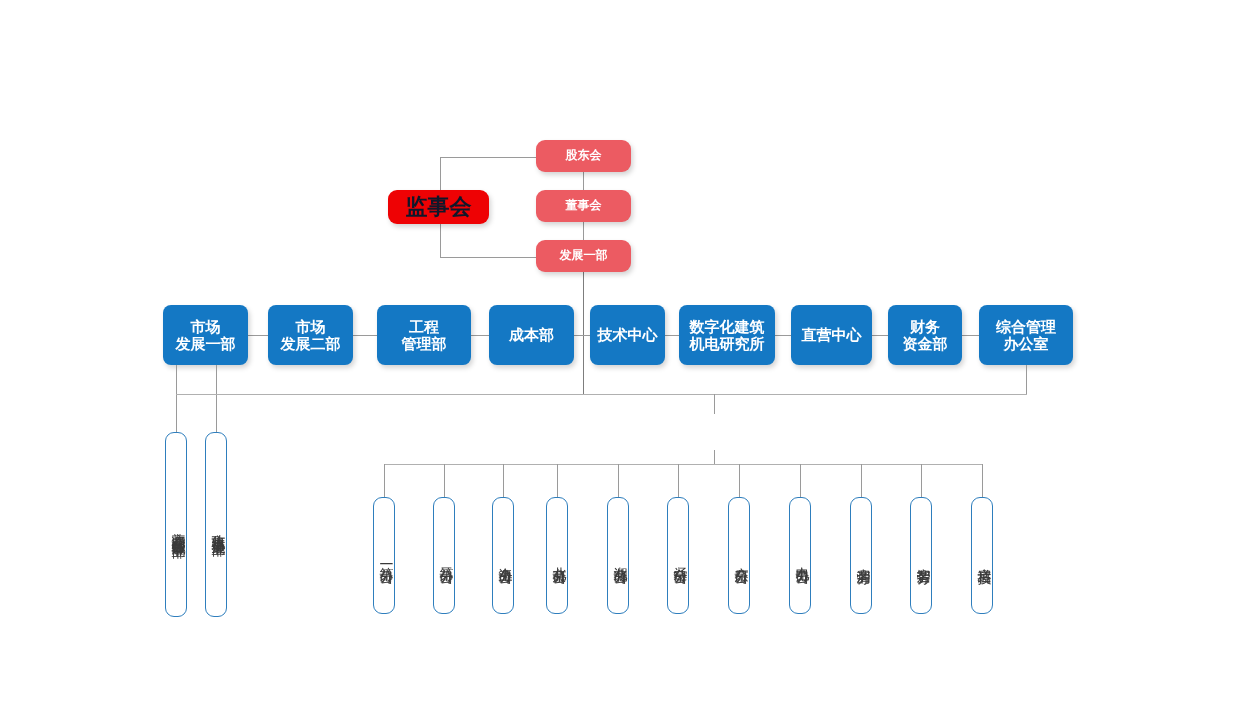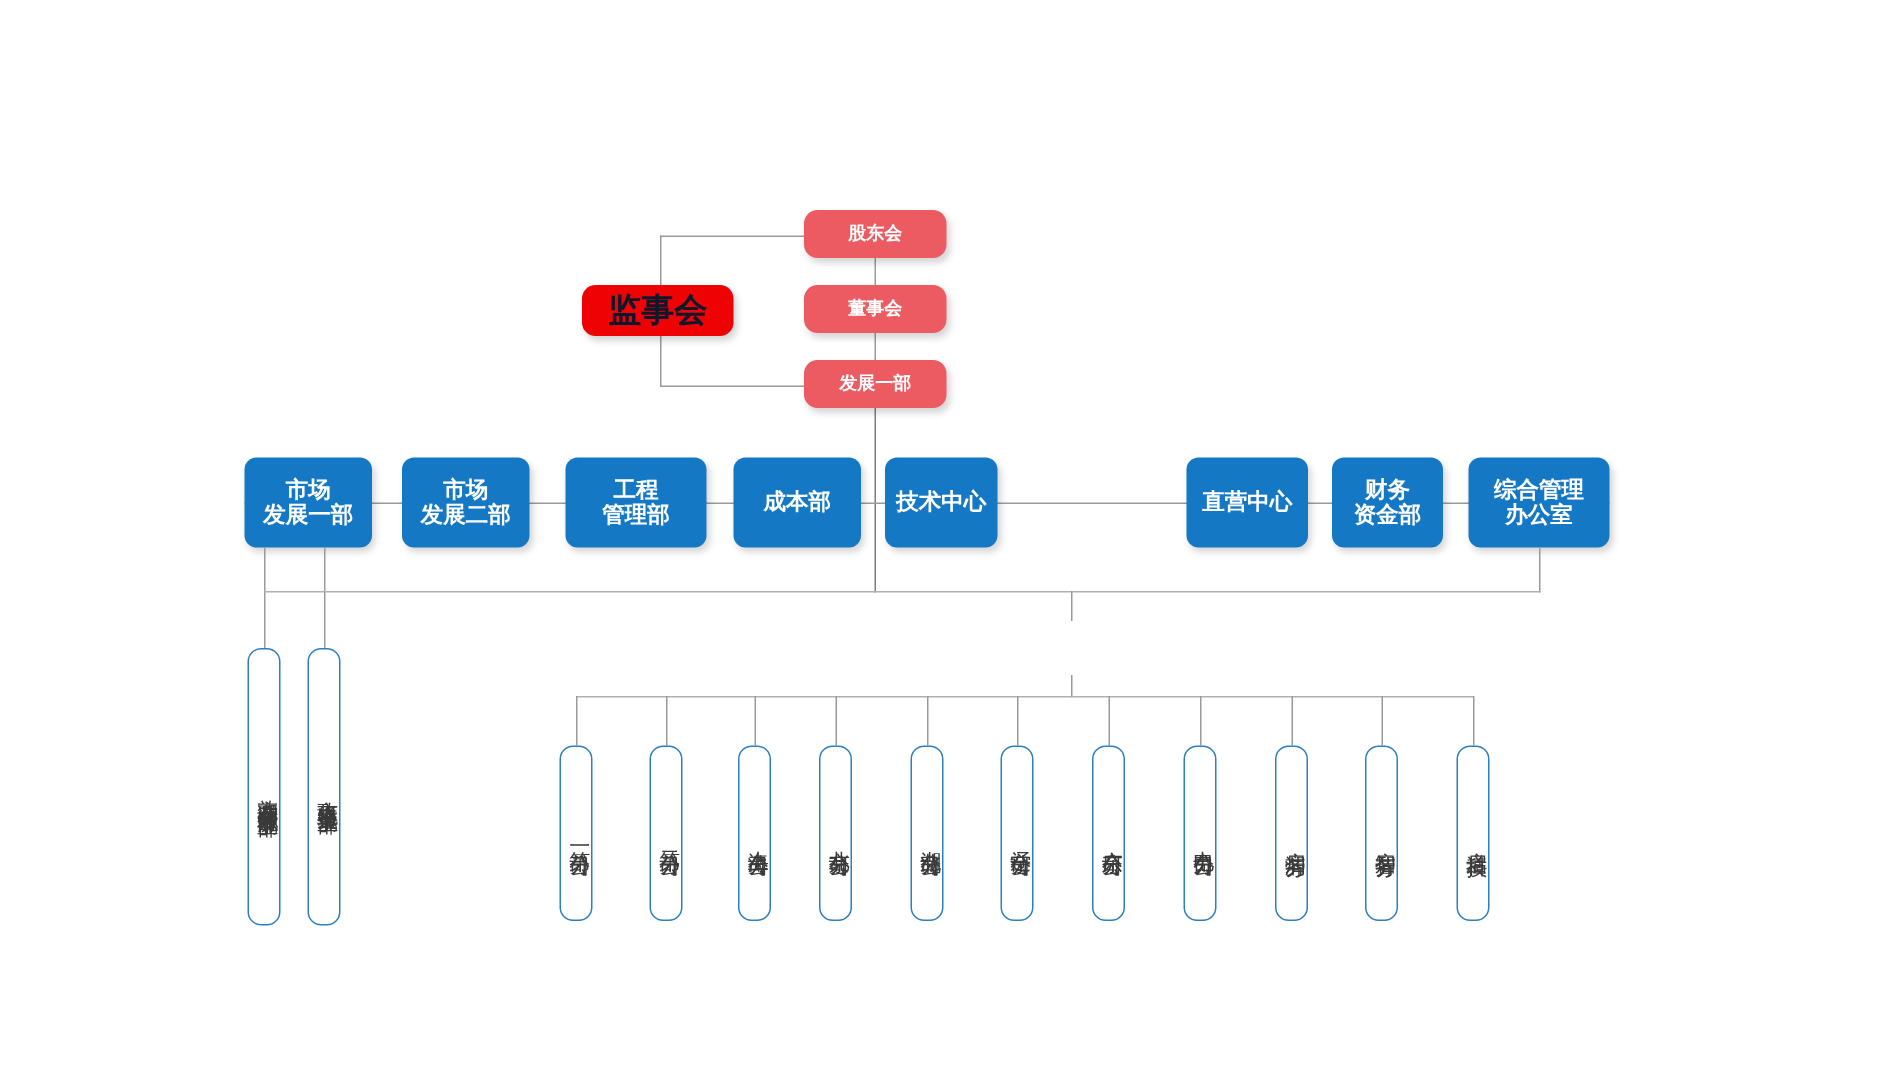--- a/index.html
+++ b/index.html
@@ -125,20 +125,22 @@
   <div class="line h" style="left:163px; top:335px; width:910px;"></div>
 
   <div class="node blue" style="left:163px; top:305px; width:85px; height:60px;">市场
 发展一部</div>
   <div class="node blue" style="left:268px; top:305px; width:85px; height:60px;">市场
 发展二部</div>
   <div class="node blue" style="left:377px; top:305px; width:94px; height:60px;">工程
 管理部</div>
   <div class="node blue" style="left:489px; top:305px; width:85px; height:60px;text-align:right;">成本部</div>
   <div class="node blue" style="left:590px; top:305px; width:75px; height:60px;">技术中心</div>
+  <div class="node blue" style="left:679px; top:305px; width:96px; height:60px;">数字化建筑
+机电研究所</div>
   <div class="node blue" style="left:791px; top:305px; width:81px; height:60px;">直营中心</div>
   <div class="node blue" style="left:888px; top:305px; width:74px; height:60px;">财务
 资金部</div>
   <div class="node blue" style="left:979px; top:305px; width:94px; height:60px;">综合管理
 办公室</div>
 
   <div class="node red-soft" style="left:536px; top:140px; width:95px; height:32px;">股东会</div>
   <div class="node red-soft" style="left:536px; top:190px; width:95px; height:32px;text-align:right;">董事会</div>
   <div class="node red-soft" style="left:536px; top:240px; width:95px; height:32px;">发展一部</div>
   <div class="node red-bright" style="left:388px; top:190px; width:101px; height:34px;">监事会</div>

